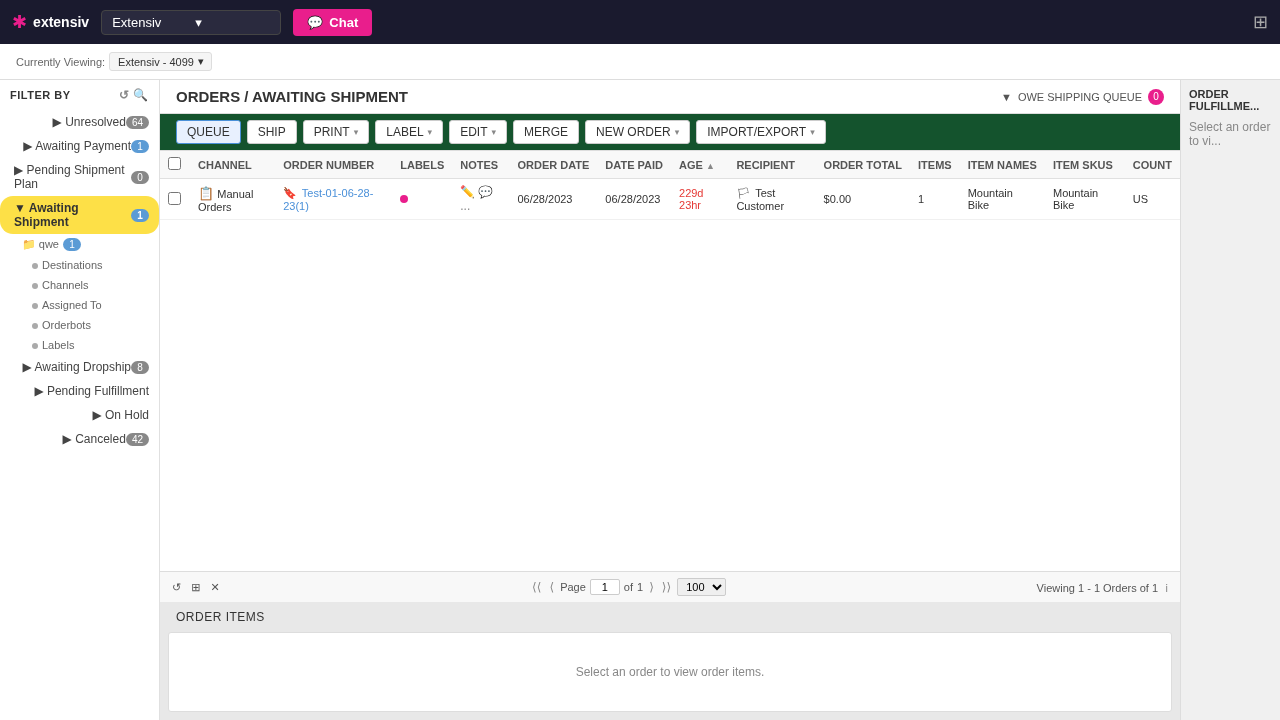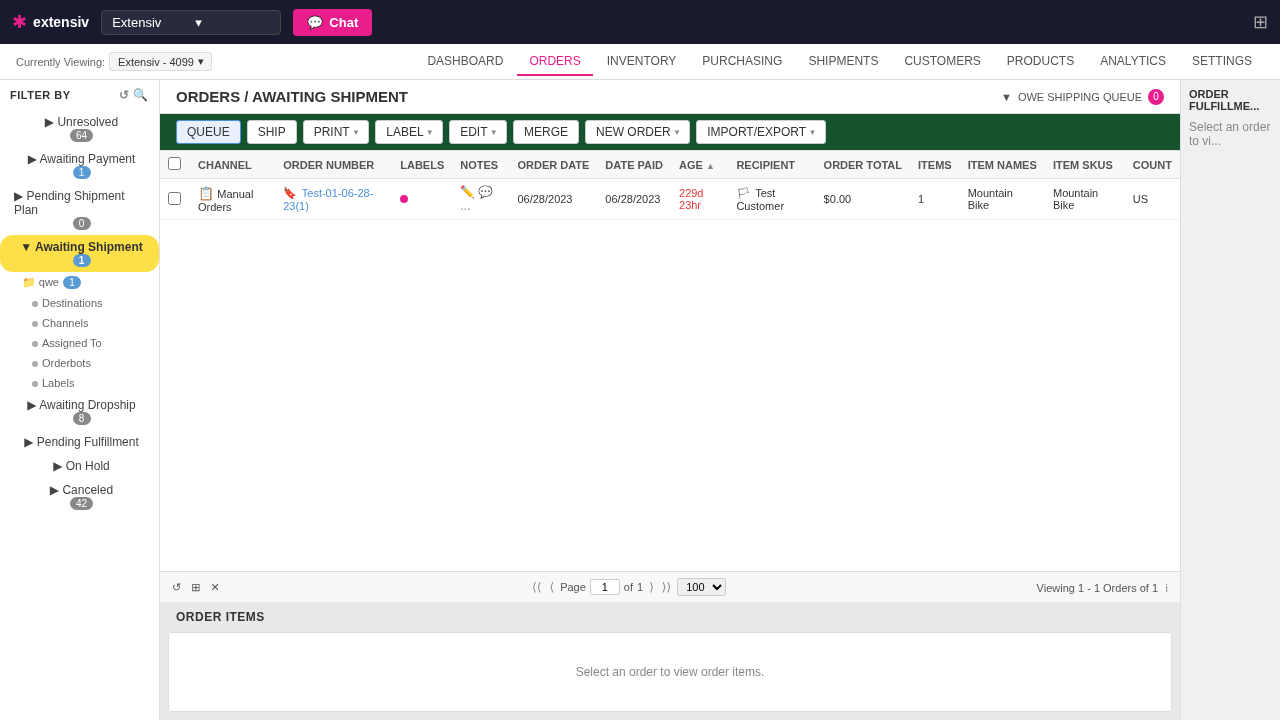--- a/index.html
+++ b/index.html
@@ -142,26 +142,25 @@
       gap: 14px;
     }
     .filter-icons {
       display: flex;
       gap: 4px;
       color: #888;
     }
     .sidebar-item {
       display: flex;
       align-items: center;
-      justify-content: space-between;
+      justify-content: flex-end;
       padding: 5px 10px 5px 14px;
       cursor: pointer;
       color: #444;
       font-size: 12px;
-      flex-direction: column;
     }
     .sidebar-item.active { font-weight: 600; color: #333; }
     .sidebar-item.section-active { background: #fde047; border-radius: 13px; }
     .sidebar-badge {
       background: #888;
       color: #fff;
       border-radius: 10px;
       padding: 1px 6px;
       font-size: 10px;
       min-width: 18px;
@@ -349,21 +348,21 @@
 
     
     .order-items-section {
       background: #e8e8e8;
       padding: 0;
     }
     .order-items-header {
       background: #e8e8e8;
       padding: 8px 16px;
       font-size: 12px;
-      font-weight: 700;
+      font-weight: 400;
       color: #333;
       text-transform: uppercase;
       letter-spacing: 0.5px;
     }
     .order-items-content {
       background: #fff;
       margin: 0 8px 8px 8px;
       border: 1px solid #ddd;
       border-radius: 3px;
       min-height: 80px;
@@ -427,31 +426,20 @@
   </div>
 </div>
 
 <div class="sub-nav">
   <div class="currently-viewing">
     <span>Currently Viewing:</span>
     <div class="store-badge">
       <span>Extensiv - 4099</span>
       <span>▾</span>
     </div>
-  </div>
-  <div class="nav-links">
-    <a class="nav-link">DASHBOARD</a>
-    <a class="nav-link active">ORDERS</a>
-    <a class="nav-link">INVENTORY</a>
-    <a class="nav-link">PURCHASING</a>
-    <a class="nav-link">SHIPMENTS</a>
-    <a class="nav-link">CUSTOMERS</a>
-    <a class="nav-link">PRODUCTS</a>
-    <a class="nav-link">ANALYTICS</a>
-    <a class="nav-link">SETTINGS</a>
   </div>
 </div>
 
 <div class="main-layout">
 
   <div class="sidebar">
     <div class="filter-header">
       <span>FILTER BY</span>
       <div class="filter-icons">
         <span style="font-size:12px;cursor:pointer;">↺</span>

